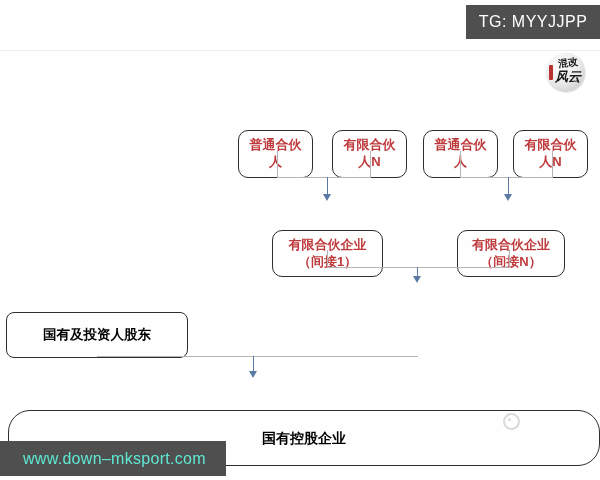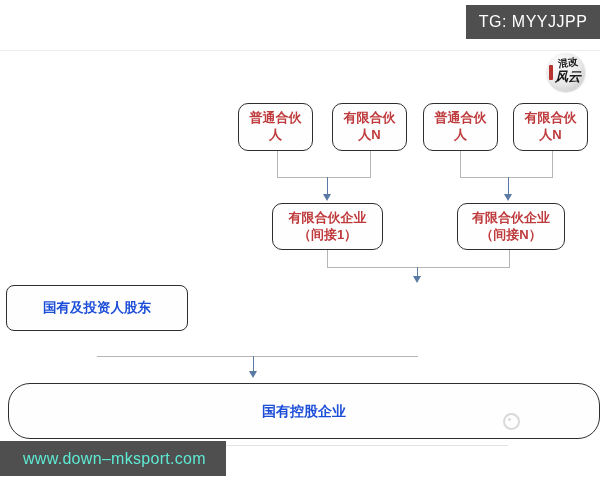--- a/index.html
+++ b/index.html
@@ -37,24 +37,24 @@
     box-shadow:0 1px 2px rgba(0,0,0,.25);
     color:#1a1a1a;text-align:center;line-height:1;
   }
   .seal-strip{position:absolute;left:2px;top:12px;width:4px;height:15px;background:#b8332f;border-radius:1px;}
   .seal-l1{position:absolute;left:11px;top:5px;font-size:10px;font-weight:bold;transform:rotate(-8deg);}
   .seal-l2{position:absolute;left:8px;top:17px;font-size:13px;font-weight:bold;font-style:italic;}
 
   .node{
     position:absolute;border:1.5px solid var(--border-dark);border-radius:10px;
     background:#fefefe;display:flex;flex-direction:column;align-items:center;
-    justify-content:center;text-align:center;line-height:1.3;box-sizing:border-box;
+    justify-content:center;text-align:center;line-height:1.3;box-sizing:border-box;margin-top:27px;
   }
   .node.red{color:var(--accent-red);font-weight:bold;}
-  .node.black{color:#1d4ed8;font-weight:600;}
+  .node.black{color:#000000;font-weight:600;}
 
   .r1{width:75px;height:48px;top:103px;font-size:13px;}
   .b1{left:238px;} .b2{left:332px;} .b3{left:423px;} .b4{left:513px;}
 
   .r2{width:111px;height:47px;top:203px;font-size:13px;}
   .b5{left:272px;} .b6{left:457px;width:108px;}
 
   .b7{left:6px;top:285px;width:182px;height:46px;font-size:13.5px;border-radius:8px;}
   .b8{left:273px;top:285px;width:293px;height:46px;font-size:13.5px;letter-spacing:1px;border-radius:12px;}
   .b9{left:8px;top:383px;width:592px;height:56px;font-size:14px;border-radius:22px;}

